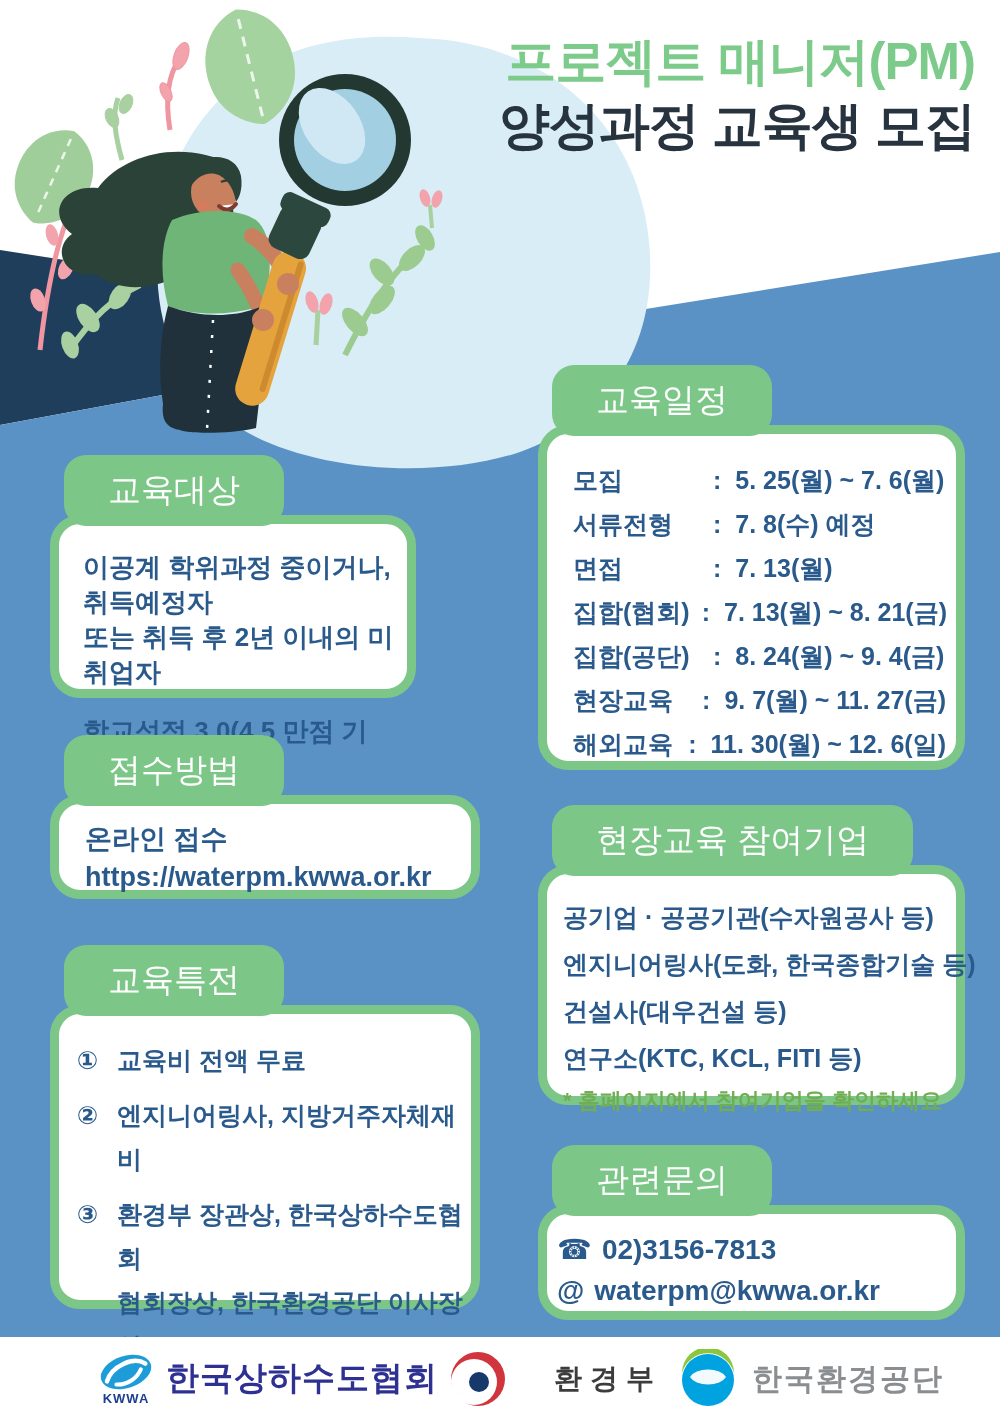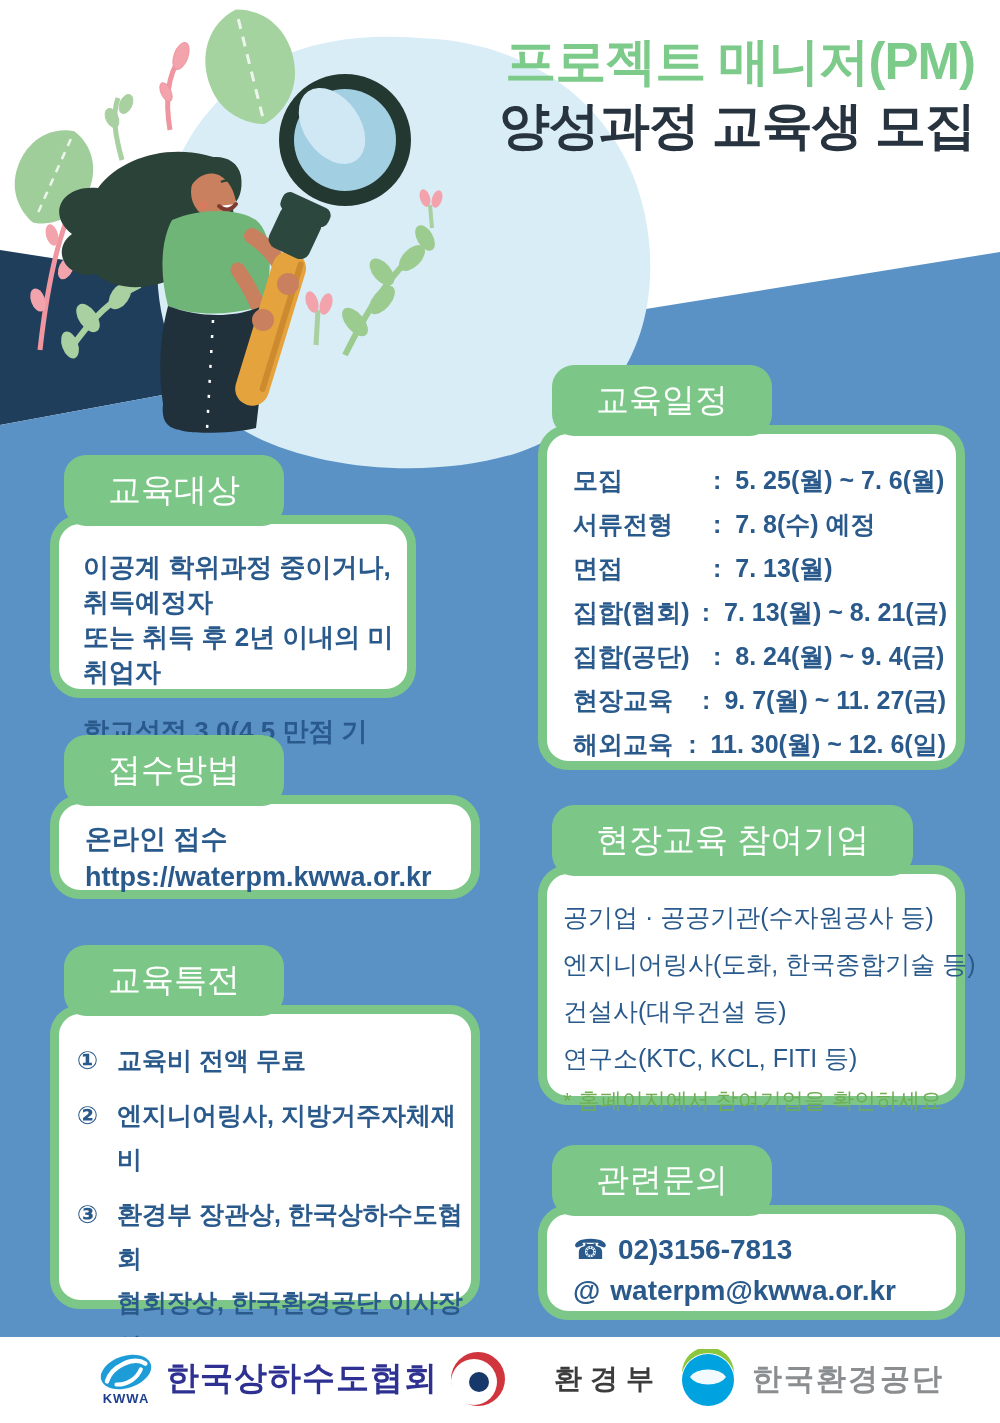--- a/index.html
+++ b/index.html
@@ -30,25 +30,25 @@
   .target-gap{height:24px;}
   
   .apply-panel{width:430px;height:104px;padding:16px 8px 0 26px;font-size:27px;font-weight:600;line-height:38px;}
   .apply-panel a{color:#2a5a8c;text-decoration:none;}
   
   .benefit-panel{width:430px;height:304px;padding:24px 4px 0 18px;font-size:25px;font-weight:600;}
   .benefit-row{display:flex;margin-bottom:11px;line-height:44px;}
   .b-num{width:40px;flex:none;}
   .b-text{white-space:pre-line;}
   
-  .comp-panel{width:427px;height:240px;padding:20px 4px 14px 16px;font-size:25px;font-weight:400;white-space:nowrap;}
+  .comp-panel{width:427px;height:240px;padding:20px 4px 14px 16px;font-size:25px;font-weight:700;white-space:nowrap;}
   .comp-row{line-height:47px;}
   .comp-note{font-size:22px;color:#6fae52;line-height:34px;margin-top:2px;}
   
-  .contact-panel{width:427px;height:115px;padding:15px 8px 0 26px;font-size:28px;font-weight:600;line-height:41px;}
+  .contact-panel{width:427px;height:115px;padding:15px 8px 0 10px;font-size:28px;font-weight:600;line-height:41px;}
   .contact-panel a{color:#2a5a8c;text-decoration:none;}
   .c-icon{margin-right:10px;}
   
   .footer{position:absolute;left:0;top:1337px;width:1000px;height:86px;background:#fff;z-index:3;}
   .org{position:absolute;display:flex;align-items:center;}
   .org-kwwa{left:98px;top:14px;}
   .kwwa-block{display:flex;flex-direction:column;align-items:center;margin-right:12px;}
   .kwwa-abbr{font-size:13px;font-weight:700;color:#1d3f8f;letter-spacing:1px;margin-top:-2px;}
   .kwwa-name{font-size:33px;font-weight:700;color:#2e3192;letter-spacing:1px;}
   .org-moe{left:448px;top:12px;gap:32px;}

